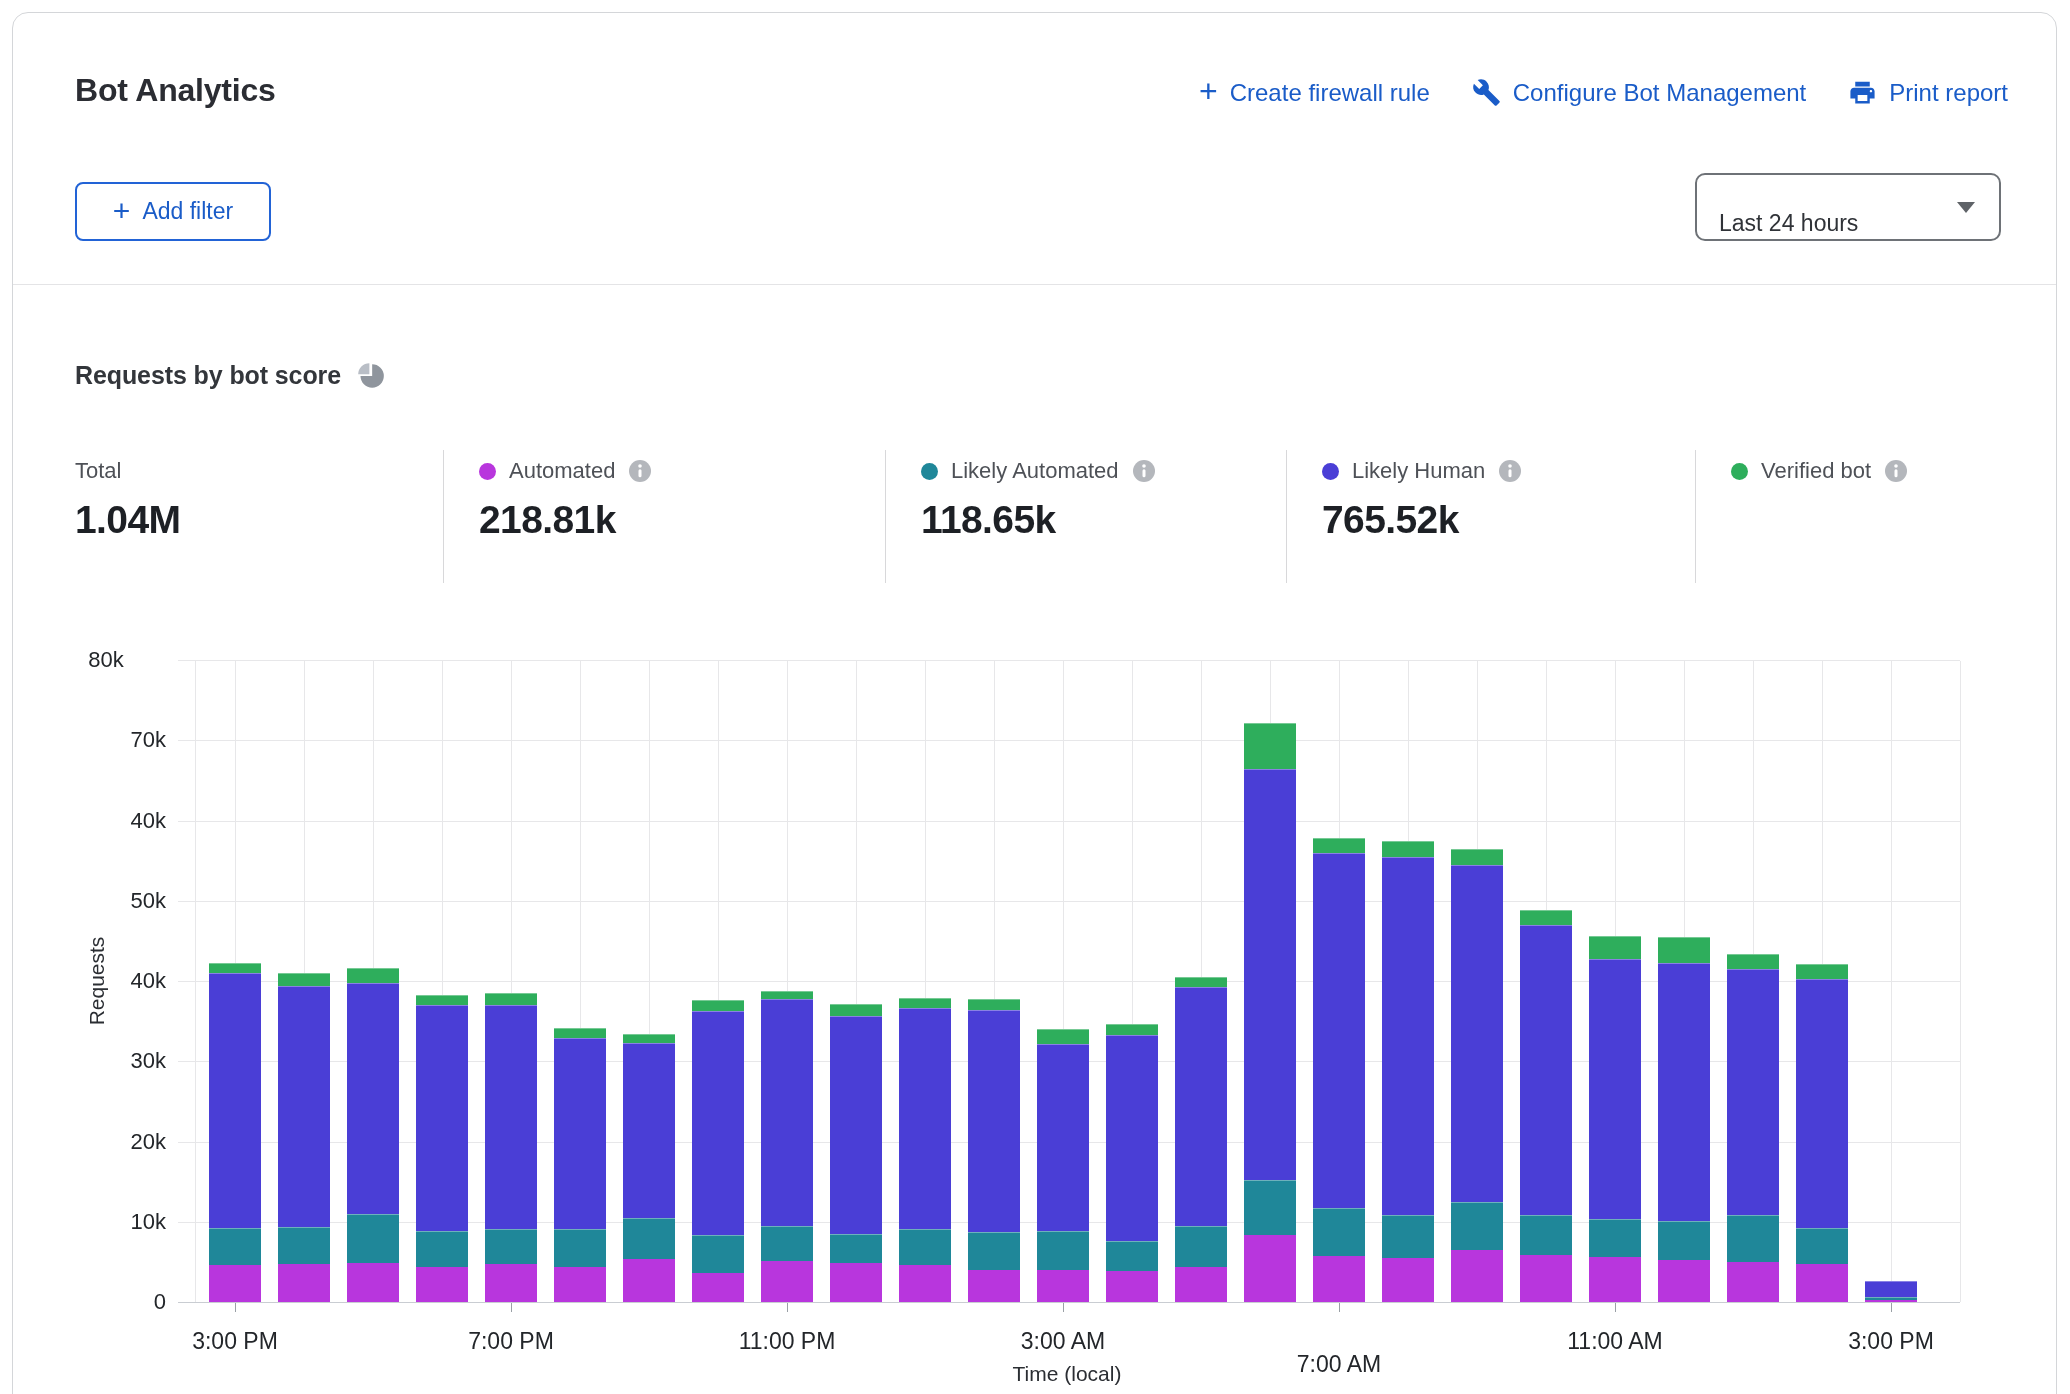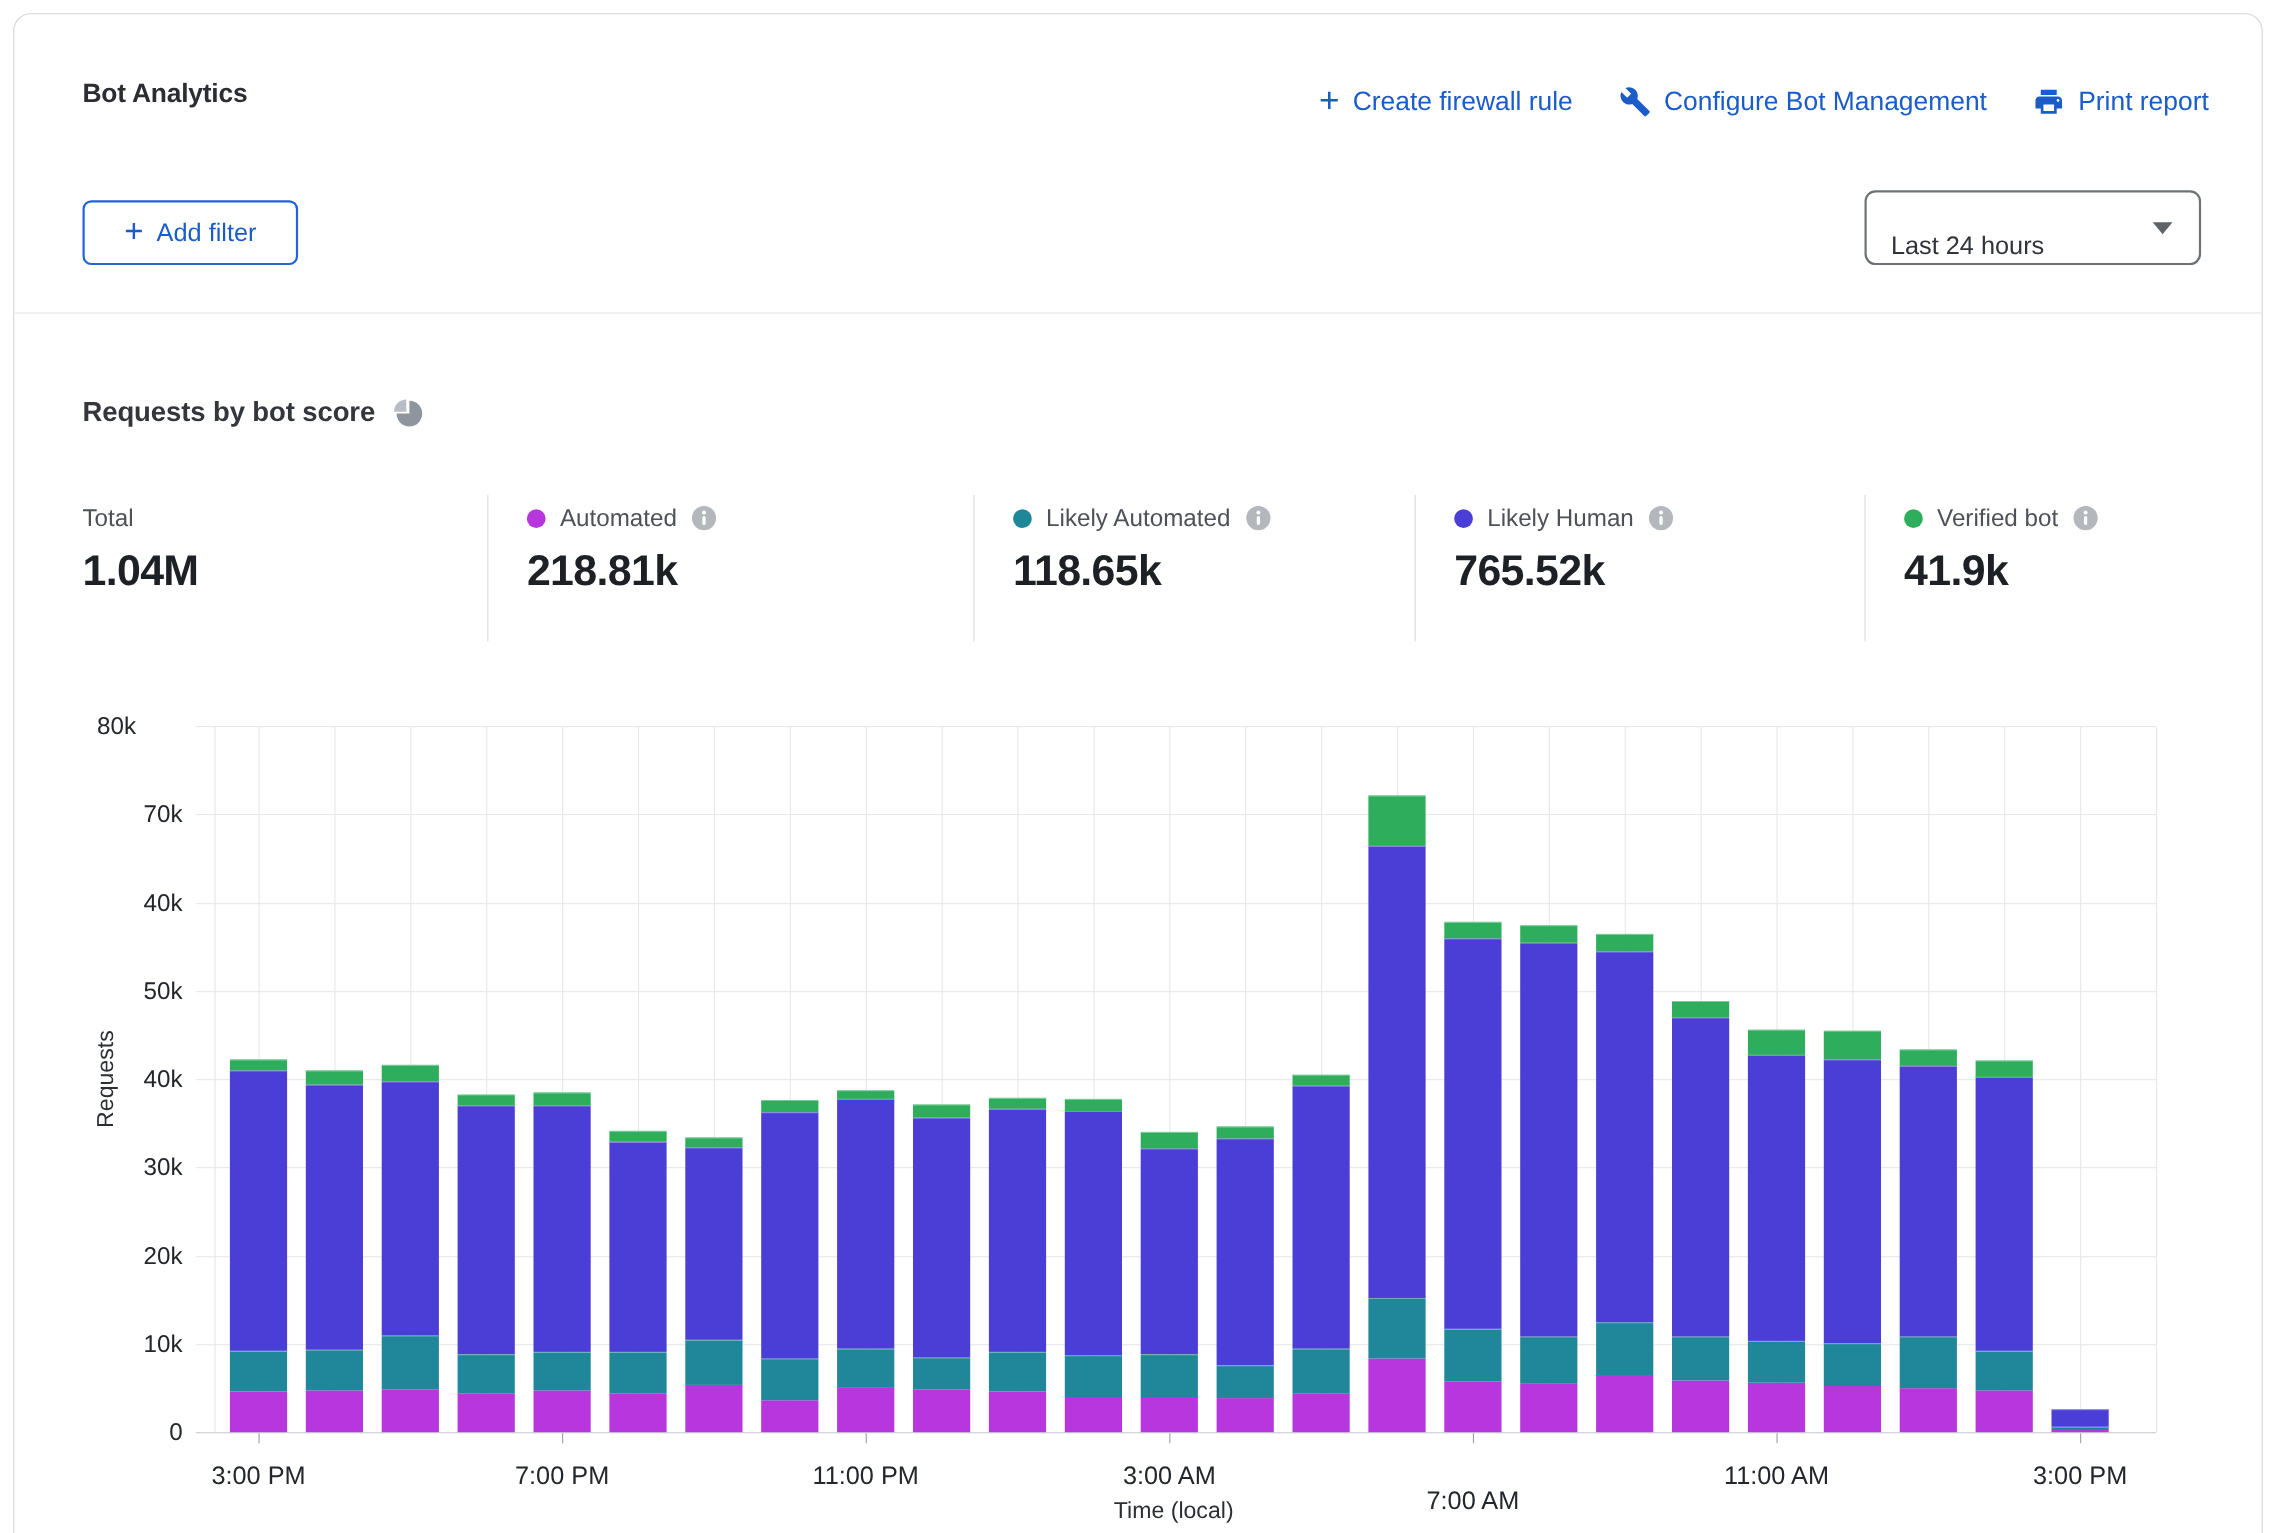--- a/index.html
+++ b/index.html
@@ -1,21 +1,21 @@
 <!DOCTYPE html>
 <html><head>
 <meta charset="utf-8">
 <style>
   html,body{margin:0;padding:0;background:#fff;}
   .page{position:relative;width:2070px;height:1394px;overflow:hidden;background:#fff;
         font-family:"Liberation Sans","DejaVu Sans",sans-serif;-webkit-font-smoothing:antialiased;}
   .card{position:absolute;left:12px;top:12px;width:2043px;height:1420px;
         border:1px solid #d4d6d9;border-radius:16px;background:#fff;}
   
-  .page-title{position:absolute;left:75px;top:72px;margin:0;font-size:24px;font-weight:700;color:#2b2d33;letter-spacing:-0.2px;}
+  .page-title{position:absolute;left:75px;top:72px;margin:0;font-size:32px;font-weight:700;color:#2b2d33;letter-spacing:-0.2px;}
   .header-links{position:absolute;top:78px;right:62px;display:flex;align-items:center;gap:42px;}
   .hlink{display:flex;align-items:center;gap:12px;font-size:24px;color:#1a5cc8;cursor:pointer;text-decoration:none;white-space:nowrap;}
   .hlink .plus{font-size:32px;font-weight:500;line-height:24px;margin-top:-3px;}
   .btn-add-filter{position:absolute;left:75px;top:182px;width:196px;height:59px;box-sizing:border-box;
         background:#fff;border:2px solid #2263d6;border-radius:8px;color:#1a5cc8;font-size:23px;
         display:flex;align-items:center;justify-content:center;gap:12px;cursor:pointer;
         font-family:inherit;}
   .btn-add-filter .plus{font-size:30px;font-weight:400;line-height:23px;margin-top:-3px;}
   .select{position:absolute;left:1695px;top:173px;width:306px;height:68px;box-sizing:border-box;
         background:#fff;border:2px solid #6e7277;border-radius:10px;display:flex;align-items:center;
@@ -163,21 +163,20 @@
         <span class="stat-dot" style="background: rgb(46, 174, 92);"></span>
         <span class="stat-label">Verified bot</span>
         <span>
           <svg width="24" height="24" viewBox="0 0 24 24">
               <circle cx="12" cy="12" r="11" fill="#b4b7bc"></circle>
               <circle cx="12" cy="7" r="1.8" fill="#fff"></circle>
               <rect x="10.5" y="10.2" width="3" height="8" rx="1.5" fill="#fff"></rect>
             </svg>
         </span>
       </div>
-      <div class="stat-value">41.9k</div>
     </div>
   </div>
 
   <div id="chart">
     <div class="axis-label ylabel">Requests</div>
     <div class="axis-label xlabel">Time (local)</div>
   <div class="gridline-h baseline" style="left: 178px; top: 1302px; width: 1782px;"></div>
       <div class="ytick-label" style="left: 46px; top: 1302px;">0</div>
       <div class="gridline-h" style="left: 178px; top: 1221.75px; width: 1782px;"></div>
       <div class="ytick-label" style="left: 46px; top: 1221.75px;">10k</div>

